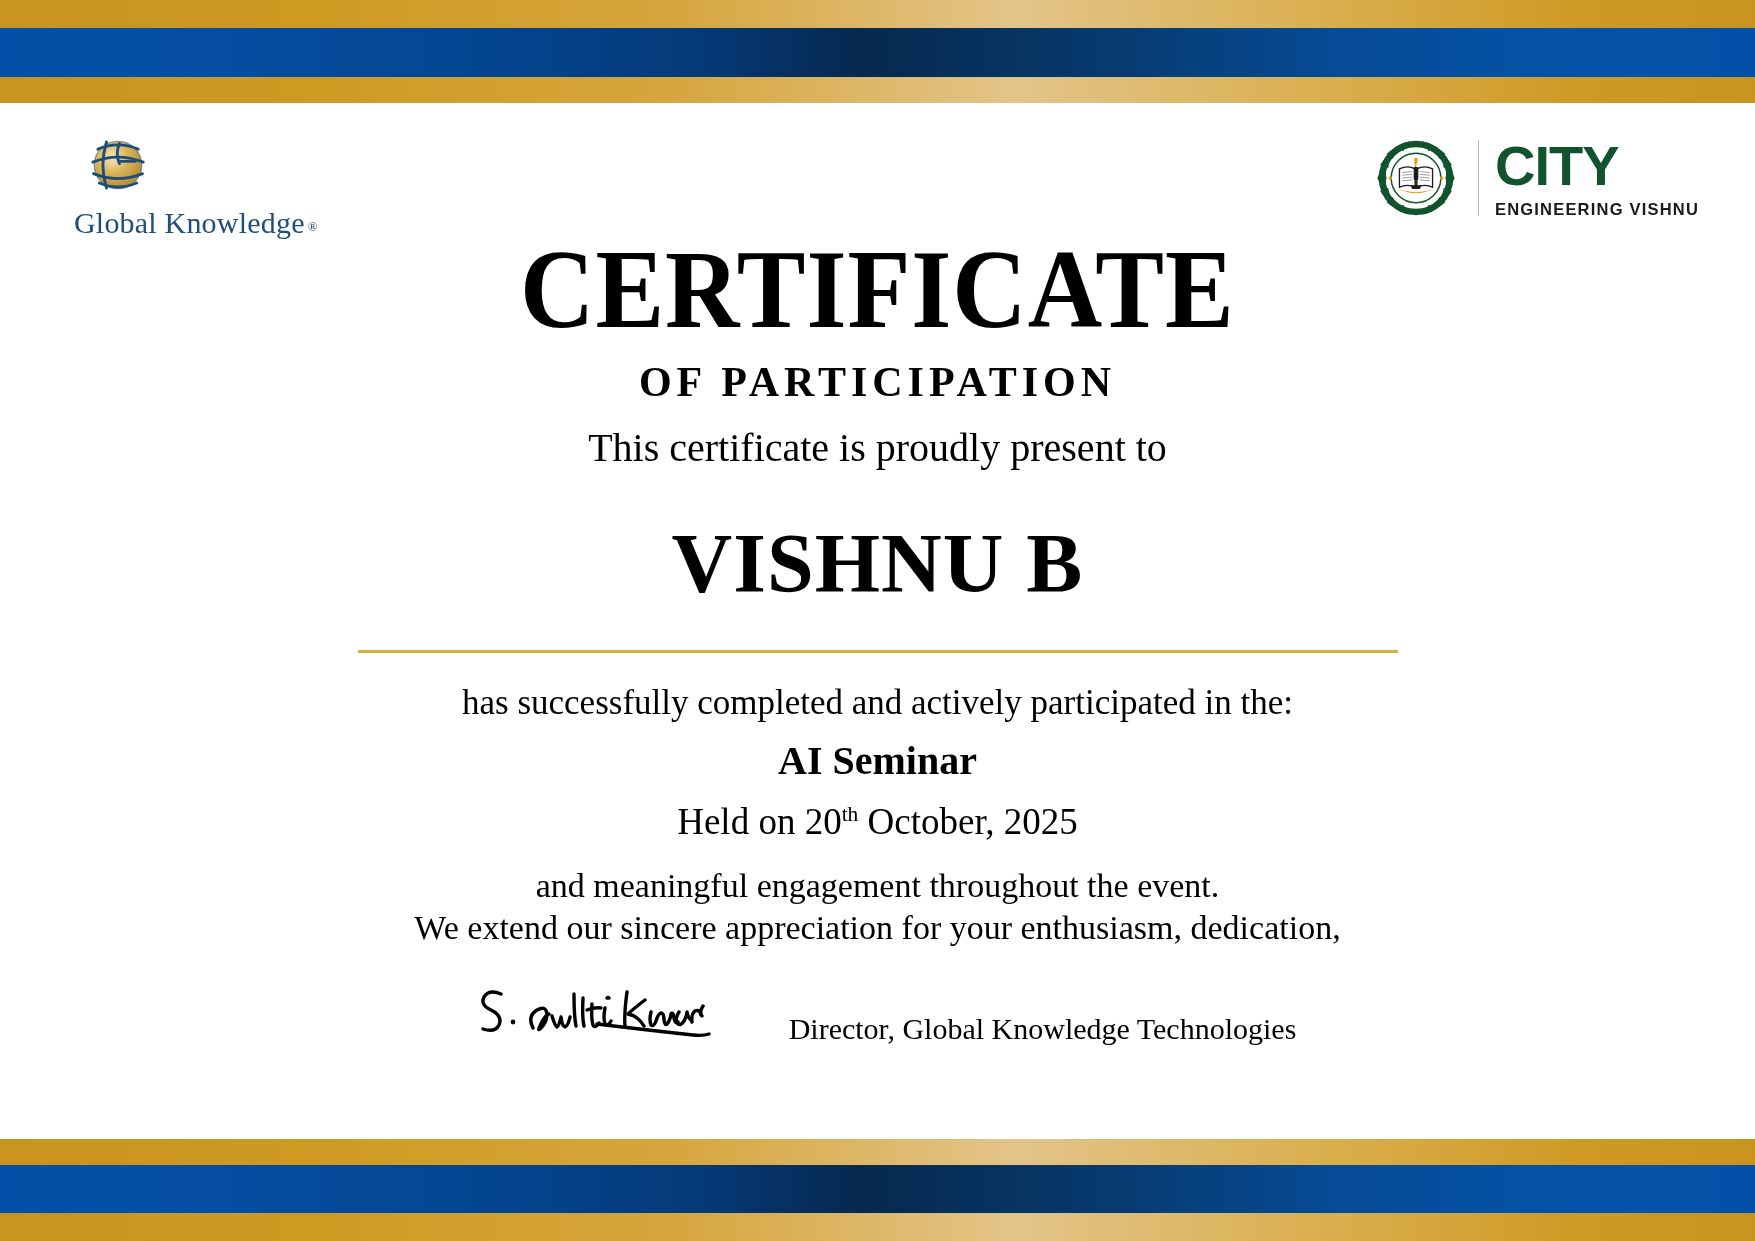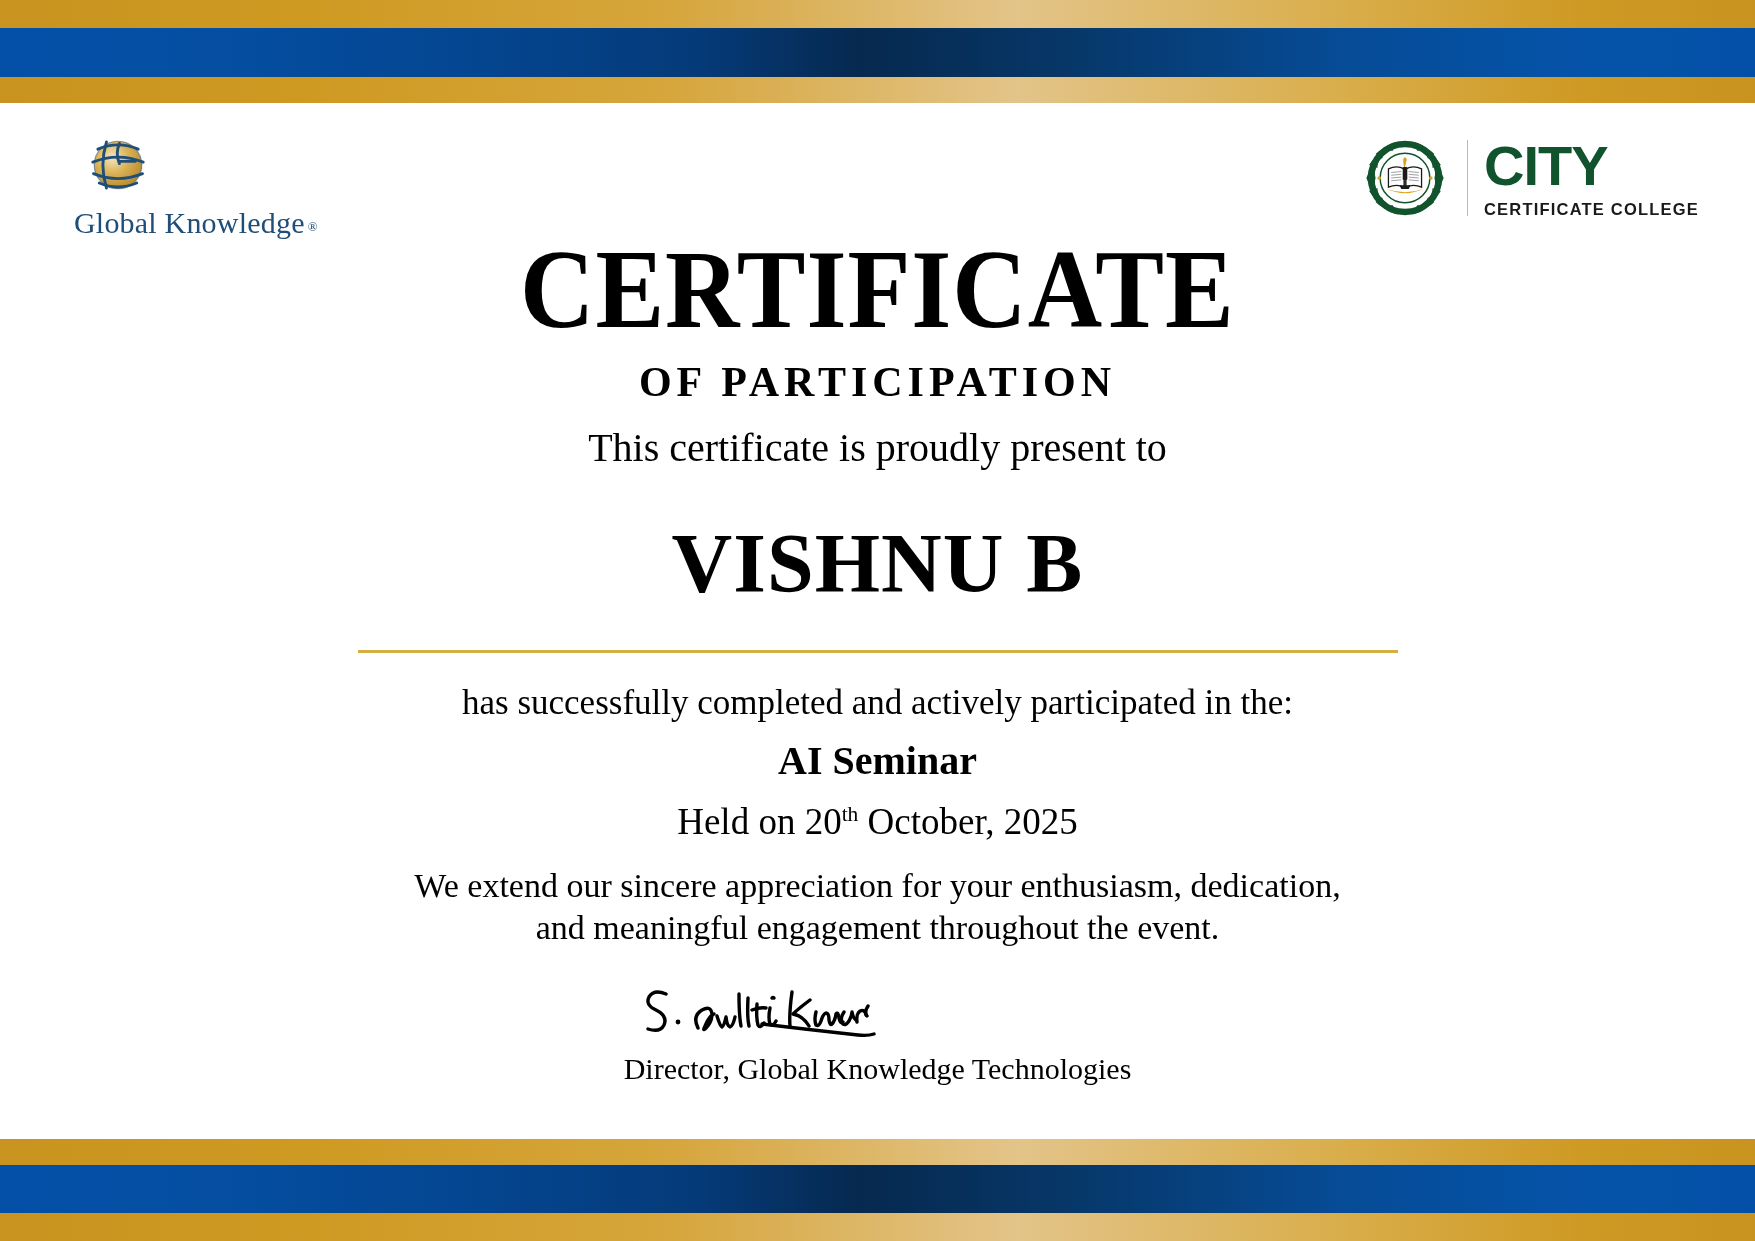--- a/index.html
+++ b/index.html
@@ -120,21 +120,21 @@
     margin-top:22px;
     font-size:34px;
     line-height:1.25;
     text-align:center;
     width:1100px;
   }
 
   
   .sig-block {
     margin-top:32px;
-    display:flex; flex-direction:column; align-items:flex-start;
+    display:flex; flex-direction:row; align-items:flex-end;
   }
   .sig-svg { width:330px; height:64px; display:block; }
   .sig-title {
     margin-top:6px;
     font-size:30px;
   }
 </style>
 </head>
 <body>
 
@@ -209,36 +209,36 @@
       </g>
       <path d="M48 30 q2 -5 4 0 q-1 4 -2 8 h-1 q-1 -4 -1 -8 z" fill="#d9a520"></path>
       <rect x="47.5" y="38" width="5" height="14" rx="1" fill="#1a1a1a"></rect>
       <path d="M44 58 h12 l-2 4 h-8 z" fill="#1a1a1a"></path>
       <path d="M30 62 q20 9 40 0 q-20 7 -40 0 z" fill="#d9a520"></path>
     </g>
   </svg>
   <div class="cec-divider"></div>
   <div class="cec-text">
     <div class="cec-main">CITY</div>
-    <div class="cec-sub">CERTIFICATE COLLEGE</div>
+    <div class="cec-sub">ENGINEERING VISHNU</div>
   </div>
 </div>
 
 <div class="content">
   <div class="title">CERTIFICATE</div>
   <div class="subtitle">OF PARTICIPATION</div>
   <div class="present-to">This certificate is proudly present to</div>
   <div class="recipient">VISHNU B</div>
   <div class="divider"></div>
   <div class="completed-line">has successfully completed and actively participated in the:</div>
   <div class="event-name">AI Seminar</div>
   <div class="held-on"><span>Held on 20</span><sup>th</sup><span> October, 2025</span></div>
   <div class="appreciation">
+    <div>and meaningful engagement throughout the event.</div>
     <div>We extend our sincere appreciation for your enthusiasm, dedication,</div>
-    <div>and meaningful engagement throughout the event.</div>
   </div>
 
   <div class="sig-block">
     <svg class="sig-svg" viewBox="0 0 330 64">
       <g fill="none" stroke="#000" stroke-width="3.4" stroke-linecap="round" stroke-linejoin="round">
         <path d="M42 12 q-12 -5 -17 3 q-4 8 7 13 q12 6 8 15 q-4 8 -16 4"></path>
         <circle cx="54" cy="40" r="2.4" fill="#000" stroke="none"></circle>
         <path d="M74 46 q-6 -12 4 -18 q9 -5 10 4 q0 8 -6 14 q-4 4 -1 -2 q4 -10 9 -12"></path>
         <path d="M93 34 q3 10 5 11 q2 -1 4 -10 q1 9 4 10 q3 -1 5 -10"></path>
         <path d="M115 12 q0 22 2 32"></path>

